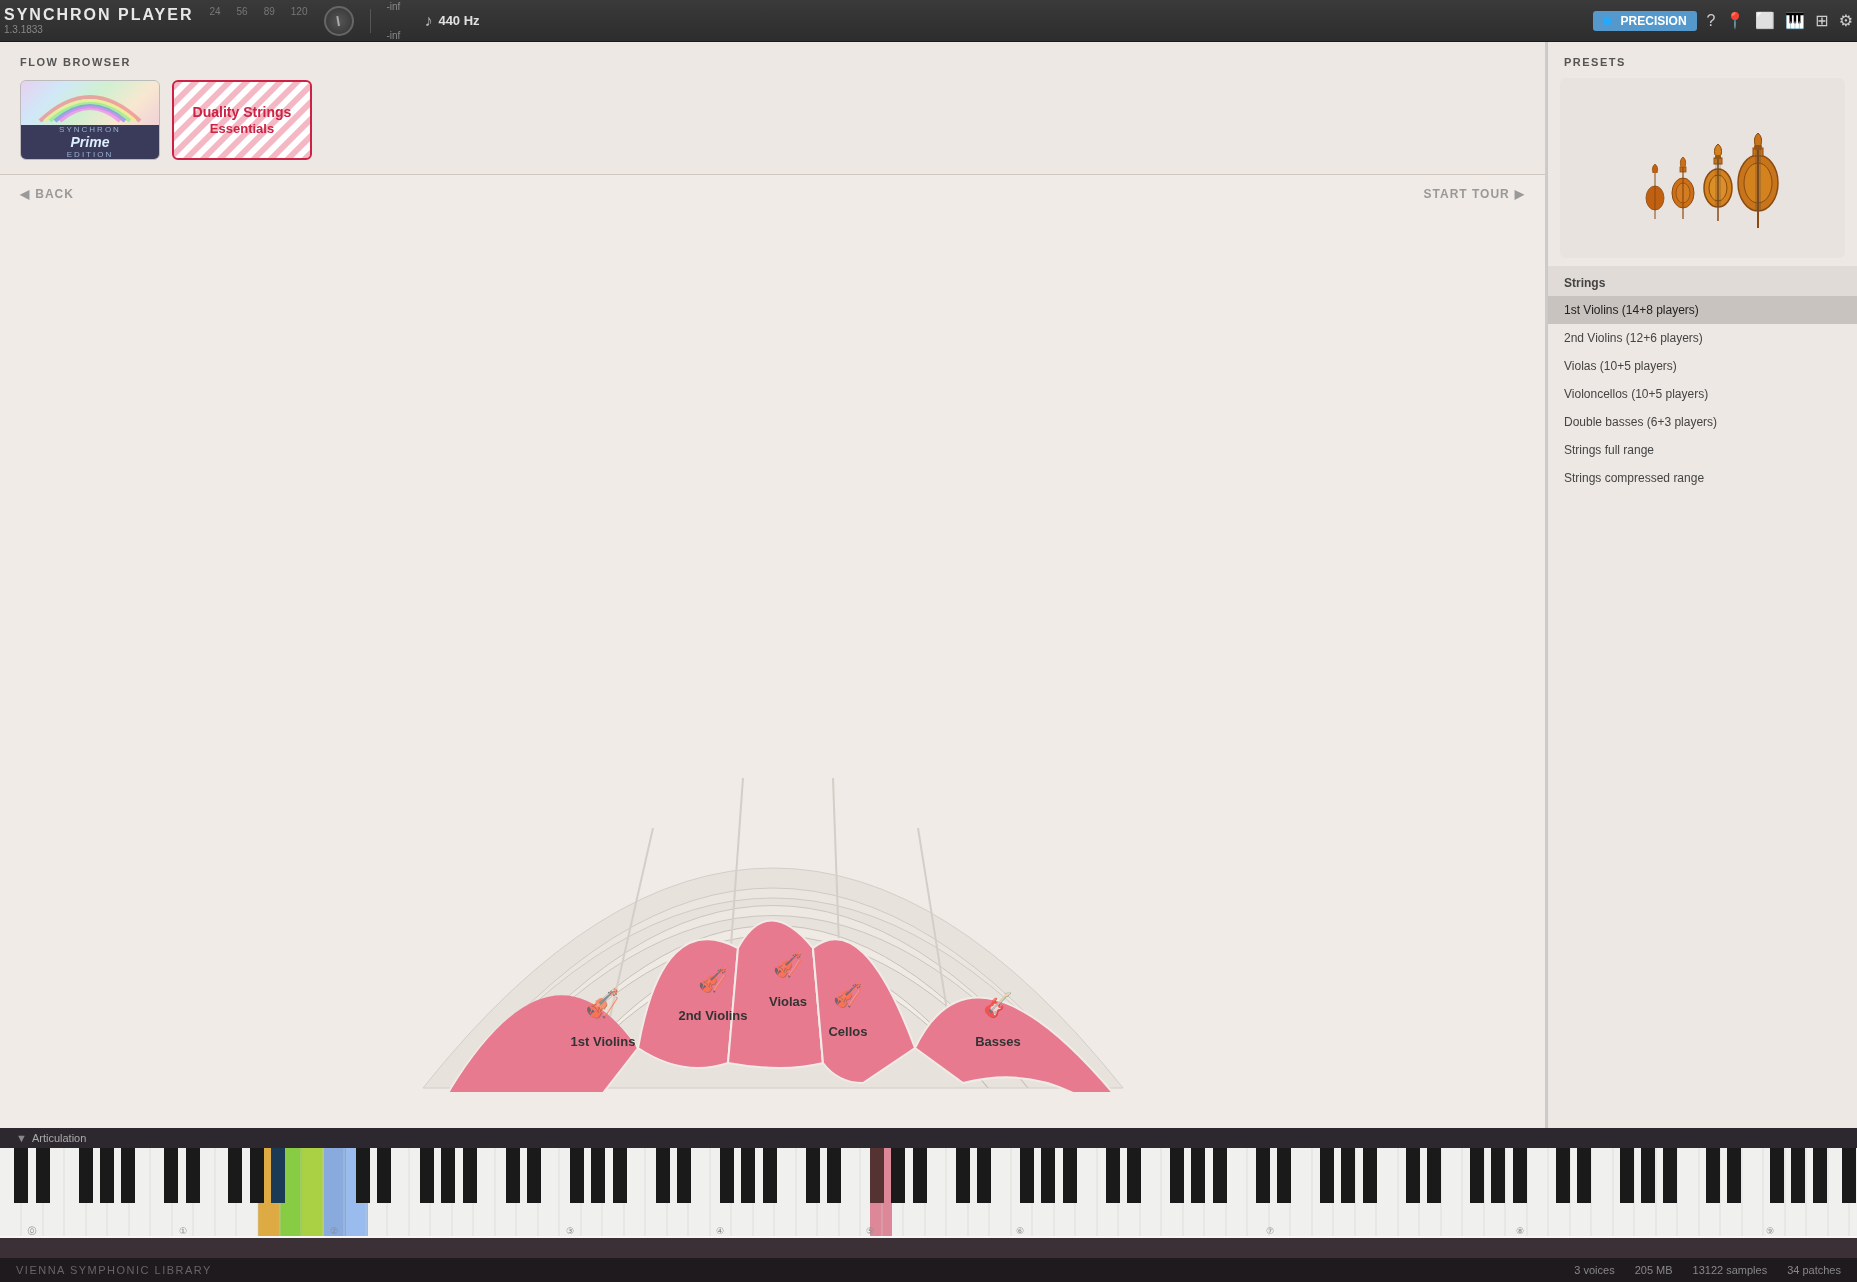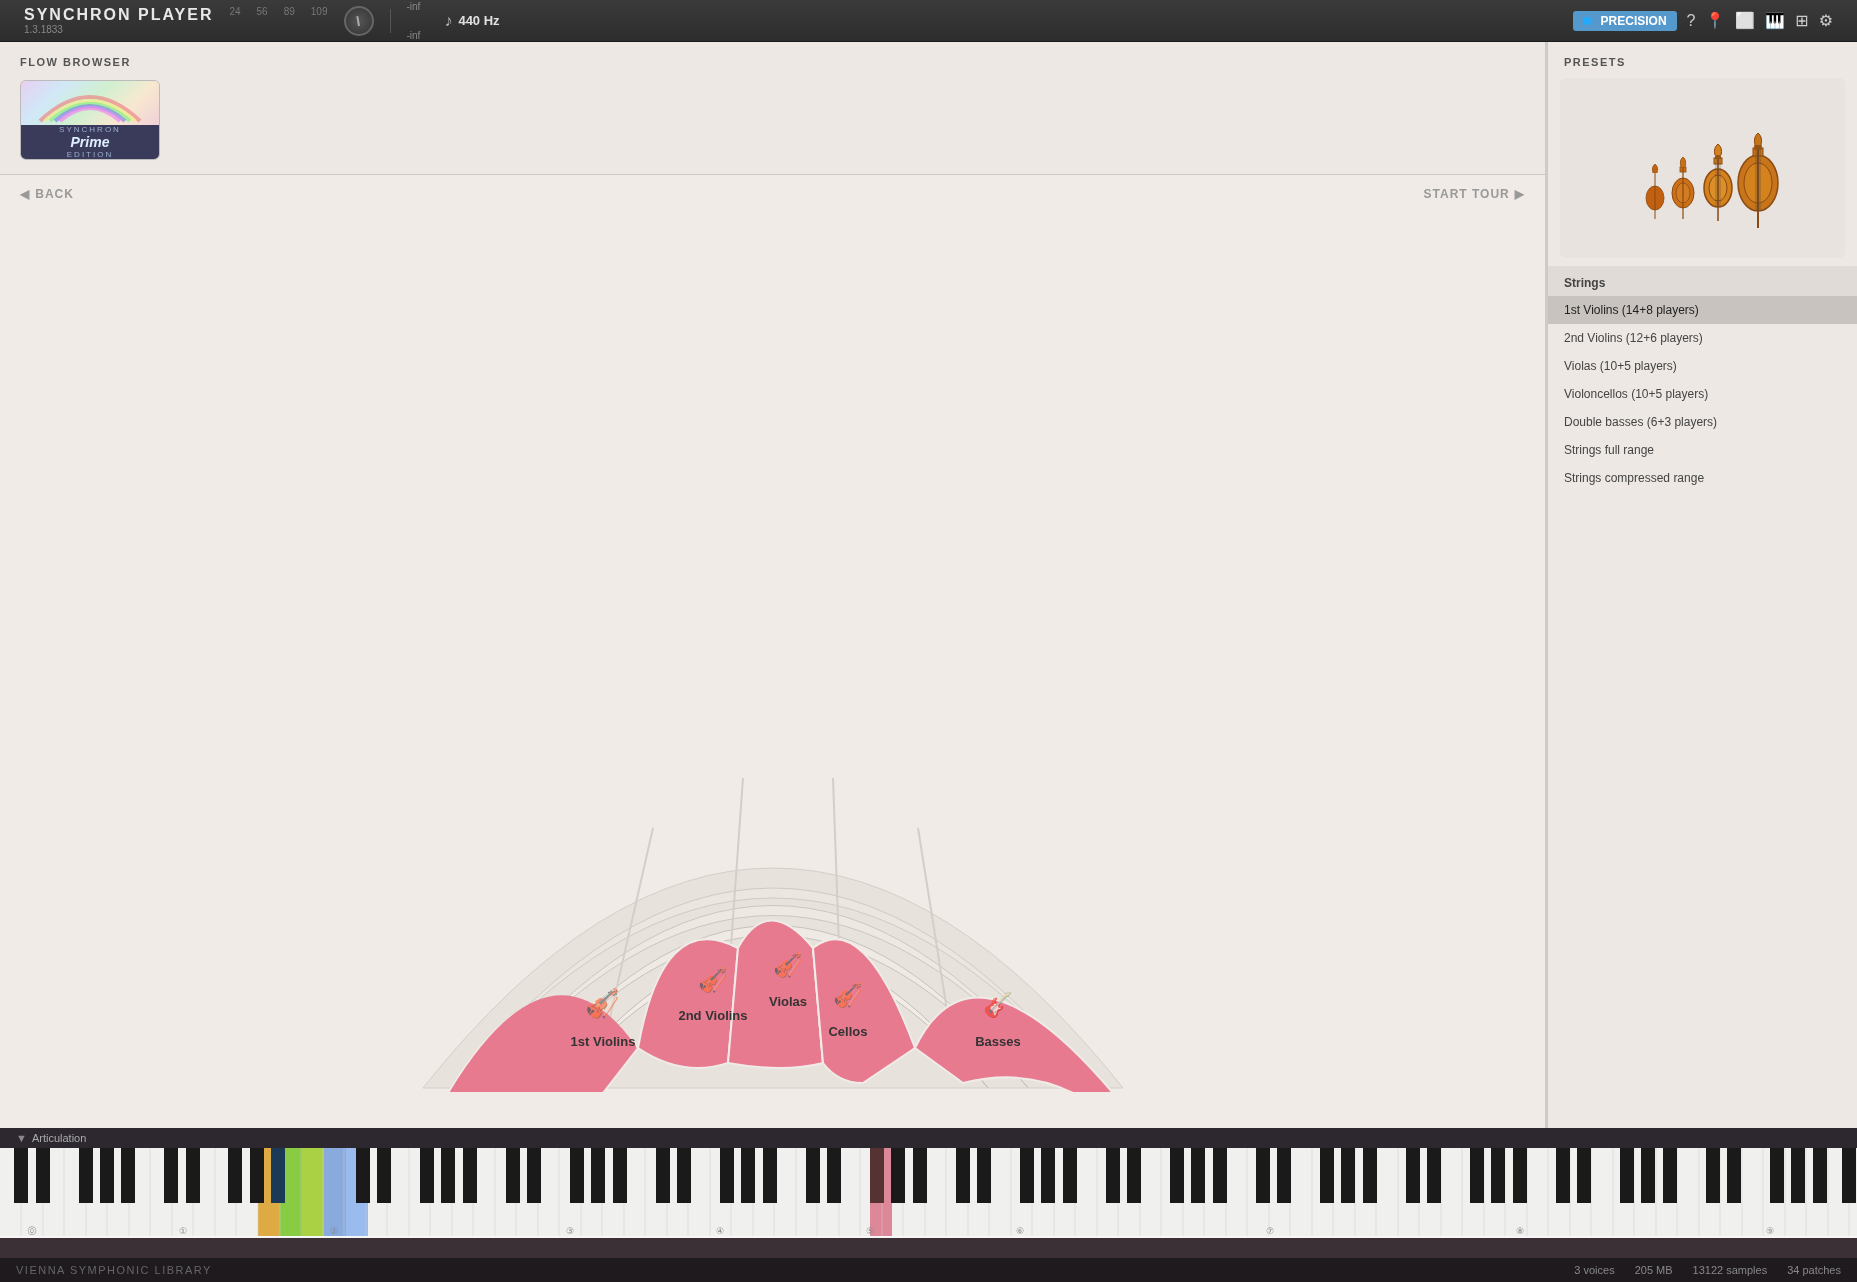--- a/index.html
+++ b/index.html
@@ -11,21 +11,21 @@
       overflow: hidden;
       font-size: 13px;
     }
 
     
     #topbar {
       display: flex;
       align-items: center;
       background: linear-gradient(180deg, #3a3a3a 0%, #2d2d2d 100%);
       height: 42px;
-      padding: 0 24px;
+      padding: 0 4px;
       border-bottom: 1px solid #1a1a1a;
       gap: 16px;
     }
     .title-block { display: flex; flex-direction: column; }
 
     .meter-section {
       display: flex;
       align-items: flex-start;
       gap: 16px;
       color: #bbb;
@@ -291,21 +291,21 @@
 <div id="topbar">
   <div class="title-block">
     <span style="color:#e8e8e8;font-size:16px;font-weight:bold;letter-spacing:2px;">SYNCHRON PLAYER</span>
     <span style="color:#888;font-size:10px;">1.3.1833</span>
   </div>
 
   <div class="meter-section">
     <span style="color:#777;font-size:10px;">24</span>
     <span style="color:#777;font-size:10px;">56</span>
     <span style="color:#777;font-size:10px;">89</span>
-    <span style="color:#777;font-size:10px;">109</span>
+    <span style="color:#777;font-size:10px;">120</span>
 
     <div style="width:30px;height:30px;border-radius:50%;border:2px solid #666;background:radial-gradient(circle,#555,#333);display:flex;align-items:center;justify-content:center;">
       <div style="width:2px;height:10px;background:#aaa;transform:rotate(-10deg);transform-origin:bottom center;"></div>
     </div>
   </div>
 
   <div style="width:1px;height:24px;background:#555;"></div>
 
   <div style="display:flex;flex-direction:column;gap:18px;">
     <span style="color:#888;font-size:10px;">-inf</span>
@@ -350,20 +350,35 @@
               <path d="M30,38 Q60,12 90,38" fill="none" stroke="#e8e" stroke-width="4" opacity="0.7"></path>
             </svg>
           </div>
           <div class="prime-card-bottom">
             <div style="color:#9ab0d0;font-size:8px;letter-spacing:2px;">SYNCHRON</div>
             <div style="color:#ddeeff;font-size:14px;font-weight:bold;font-style:italic;">Prime</div>
             <div style="color:#9ab0d0;font-size:8px;letter-spacing:2px;">EDITION</div>
           </div>
         </div>
 
+        <div class="browser-card duality-card" style="border:2.5px solid #cc2244;background:white;width:140px;height:80px;">
+
+          <svg width="140" height="80" style="position:absolute;top:0;left:0;">
+            <defs>
+              <pattern id="stripes" patternUnits="userSpaceOnUse" width="12" height="12" patternTransform="rotate(45)">
+                <rect width="6" height="12" fill="#dd3355" opacity="0.35"></rect>
+              </pattern>
+            </defs>
+            <rect width="140" height="80" fill="url(#stripes)"></rect>
+          </svg>
+          <div class="duality-text-overlay">
+            <div style="font-size:14px;font-weight:bold;color:#cc2244;">Duality Strings</div>
+            <div style="font-size:13px;font-weight:bold;color:#cc2244;">Essentials</div>
+          </div>
+        </div>
 
       </div>
     </div>
 
     <div id="stage-area">
       <div id="stage-nav">
         <div class="nav-btn">
           <span>◀</span>
           <span>BACK</span>
         </div>

